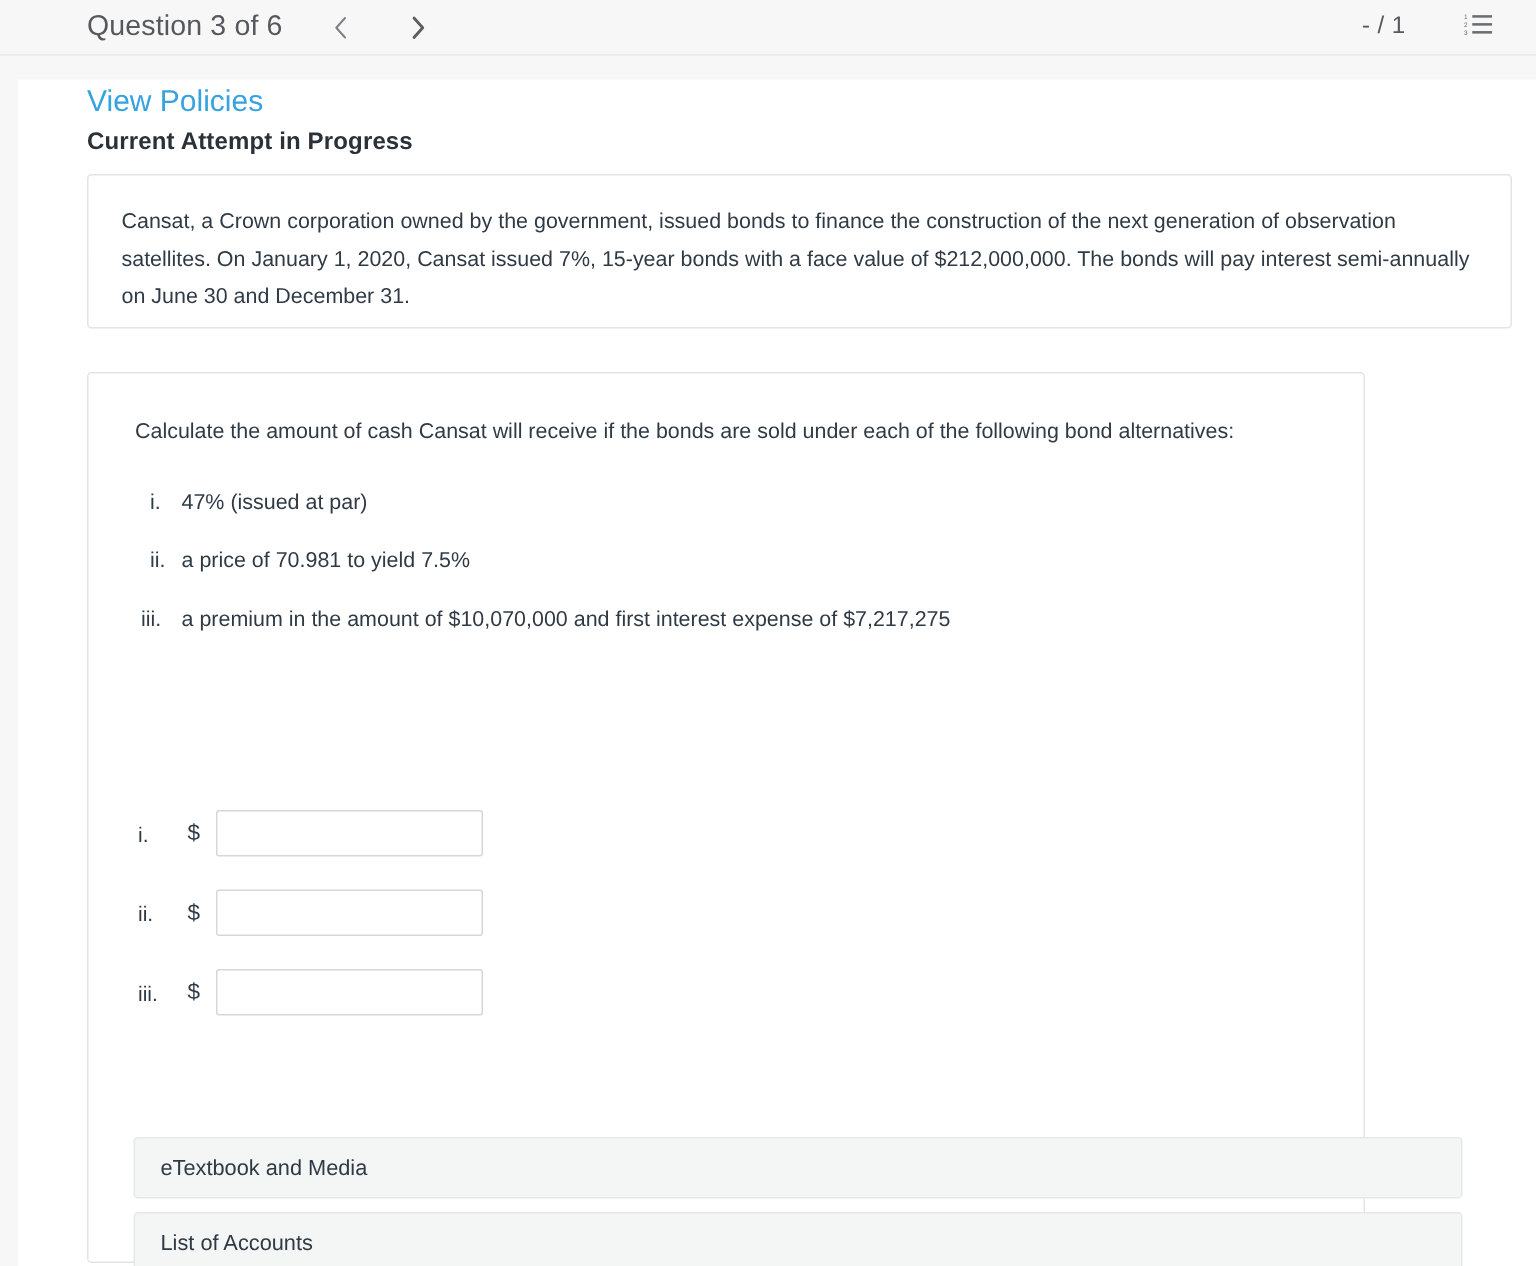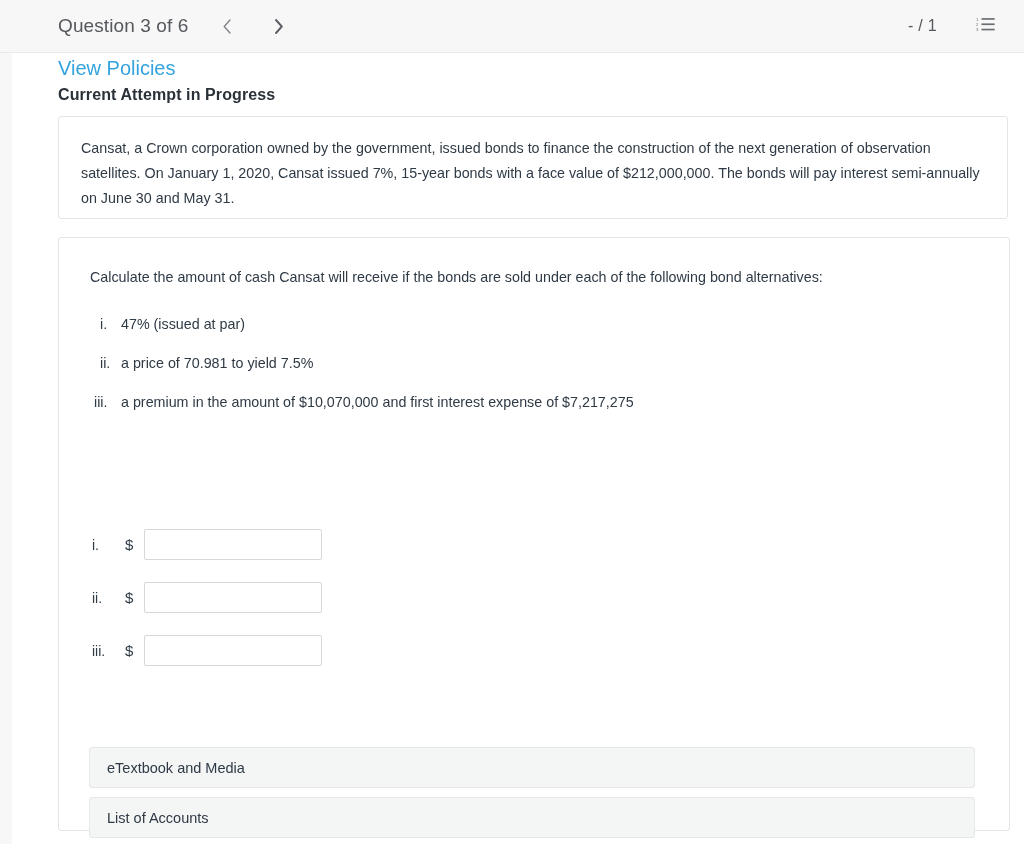--- a/index.html
+++ b/index.html
@@ -12,21 +12,21 @@
     background: #f7f7f8;
     font-family: "Liberation Sans", sans-serif;
     -webkit-font-smoothing: antialiased;
   }
 
   
   .topbar {
     position: absolute;
     top: 0; left: 0;
     width: 1024px;
-    height: 53px;
+    height: 37px;
     background: #f7f7f7;
     border-bottom: 1px solid #e9e9ea;
     display: flex;
     align-items: center;
   }
   .q-title {
     margin-left: 58px;
     font-size: 19px;
     font-weight: 400;
     color: #55585c;
@@ -122,23 +122,23 @@
     padding: 19px 21px 0 22px;
   }
   .scenario-text {
     font-size: 14.3px;
     line-height: 25px;
     color: #2f3a45;
     margin: 0;
   }
 
   .card-question {
-    top: 184px;
+    top: 195px;
     left: 46px;
-    width: 952px;
+    width: 852px;
     height: 594px;
   }
 
   .prompt {
     position: absolute;
     top: 28px;
     left: 31px;
     width: 870px;
     font-size: 14.3px;
     line-height: 22px;
@@ -288,21 +288,21 @@
 
 <div class="leftstrip"></div>
 
 <div class="page">
 
   <a class="link-policies">View Policies</a>
 
   <div class="attempt-label">Current Attempt in Progress</div>
 
   <div class="card card-scenario">
-    <p class="scenario-text">Cansat, a Crown corporation owned by the government, issued bonds to finance the construction of the next generation of observation satellites. On January 1, 2020, Cansat issued 7%, 15-year bonds with a face value of $212,000,000. The bonds will pay interest semi-annually on June 30 and May 31.</p>
+    <p class="scenario-text">Cansat, a Crown corporation owned by the government, issued bonds to finance the construction of the next generation of observation satellites. On January 1, 2020, Cansat issued 7%, 15-year bonds with a face value of $212,000,000. The bonds will pay interest semi-annually on June 30 and December 31.</p>
   </div>
 
   <div class="card card-question">
 
     <p class="prompt">Calculate the amount of cash Cansat will receive if the bonds are sold under each of the following bond alternatives:</p>
 
     <div class="alts">
       <div class="alt-row">
         <span class="alt-num">i.</span>
         <span class="alt-text">47% (issued at par)</span>

